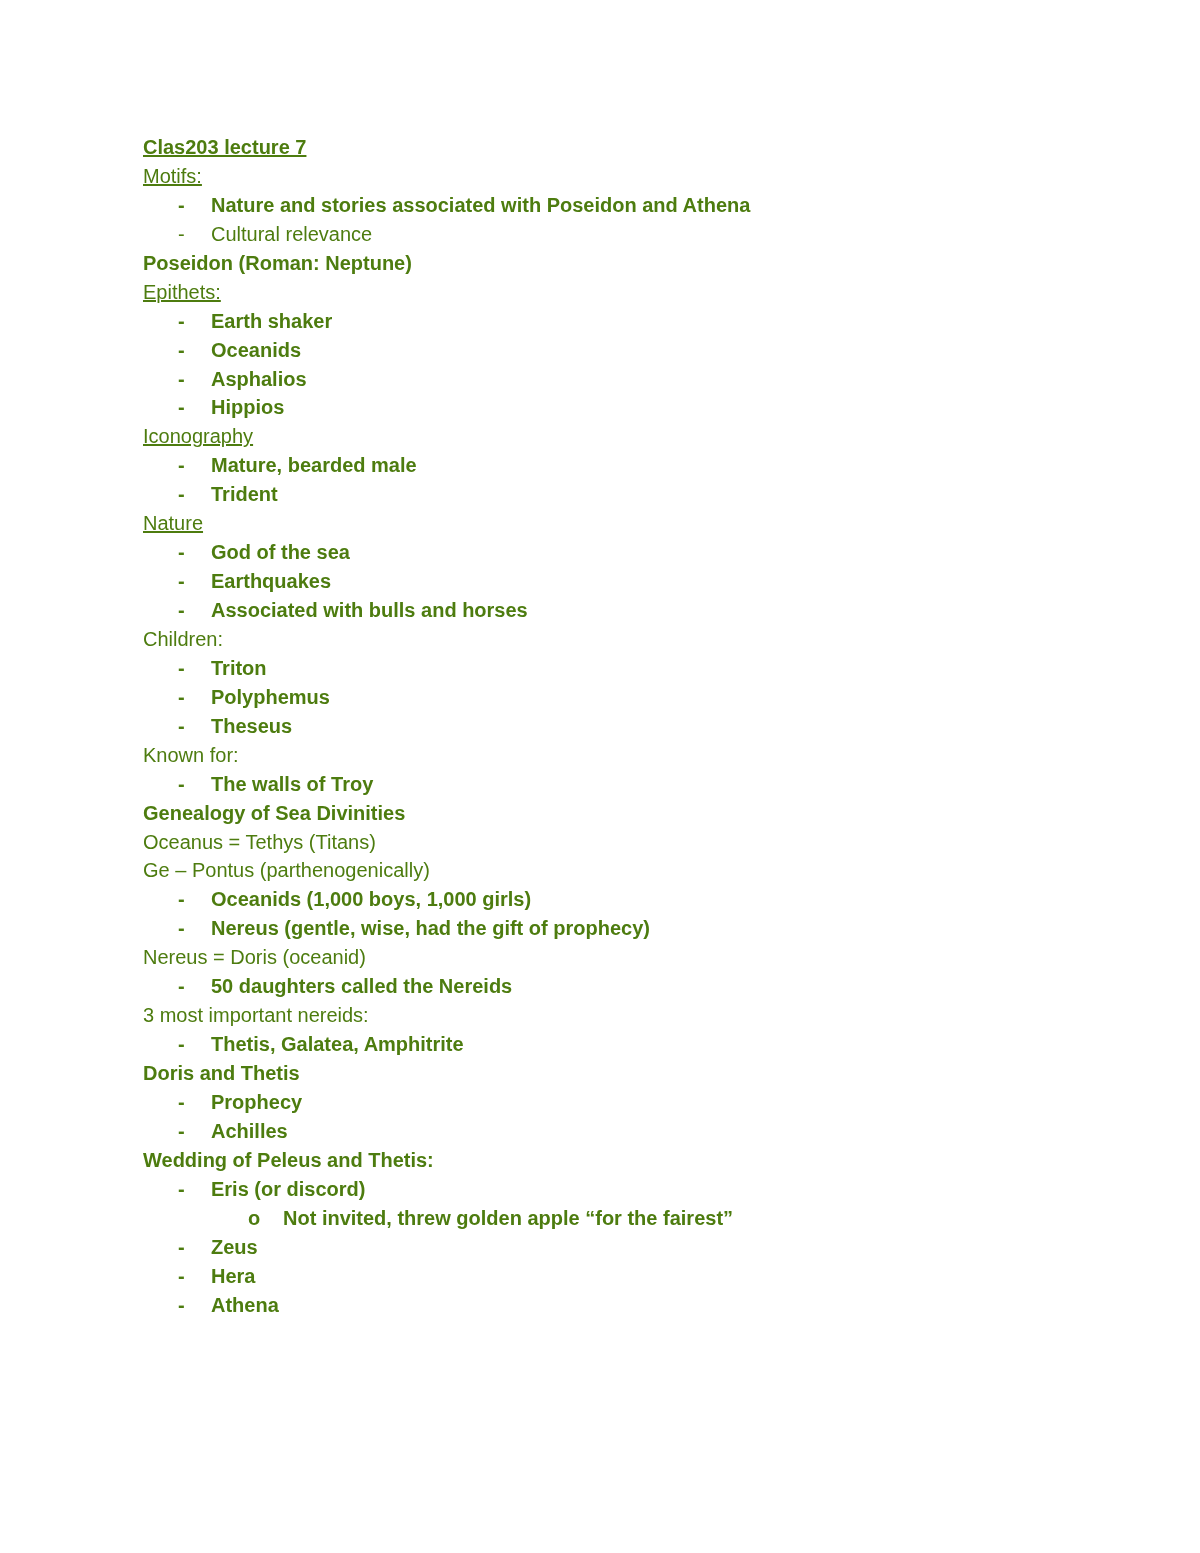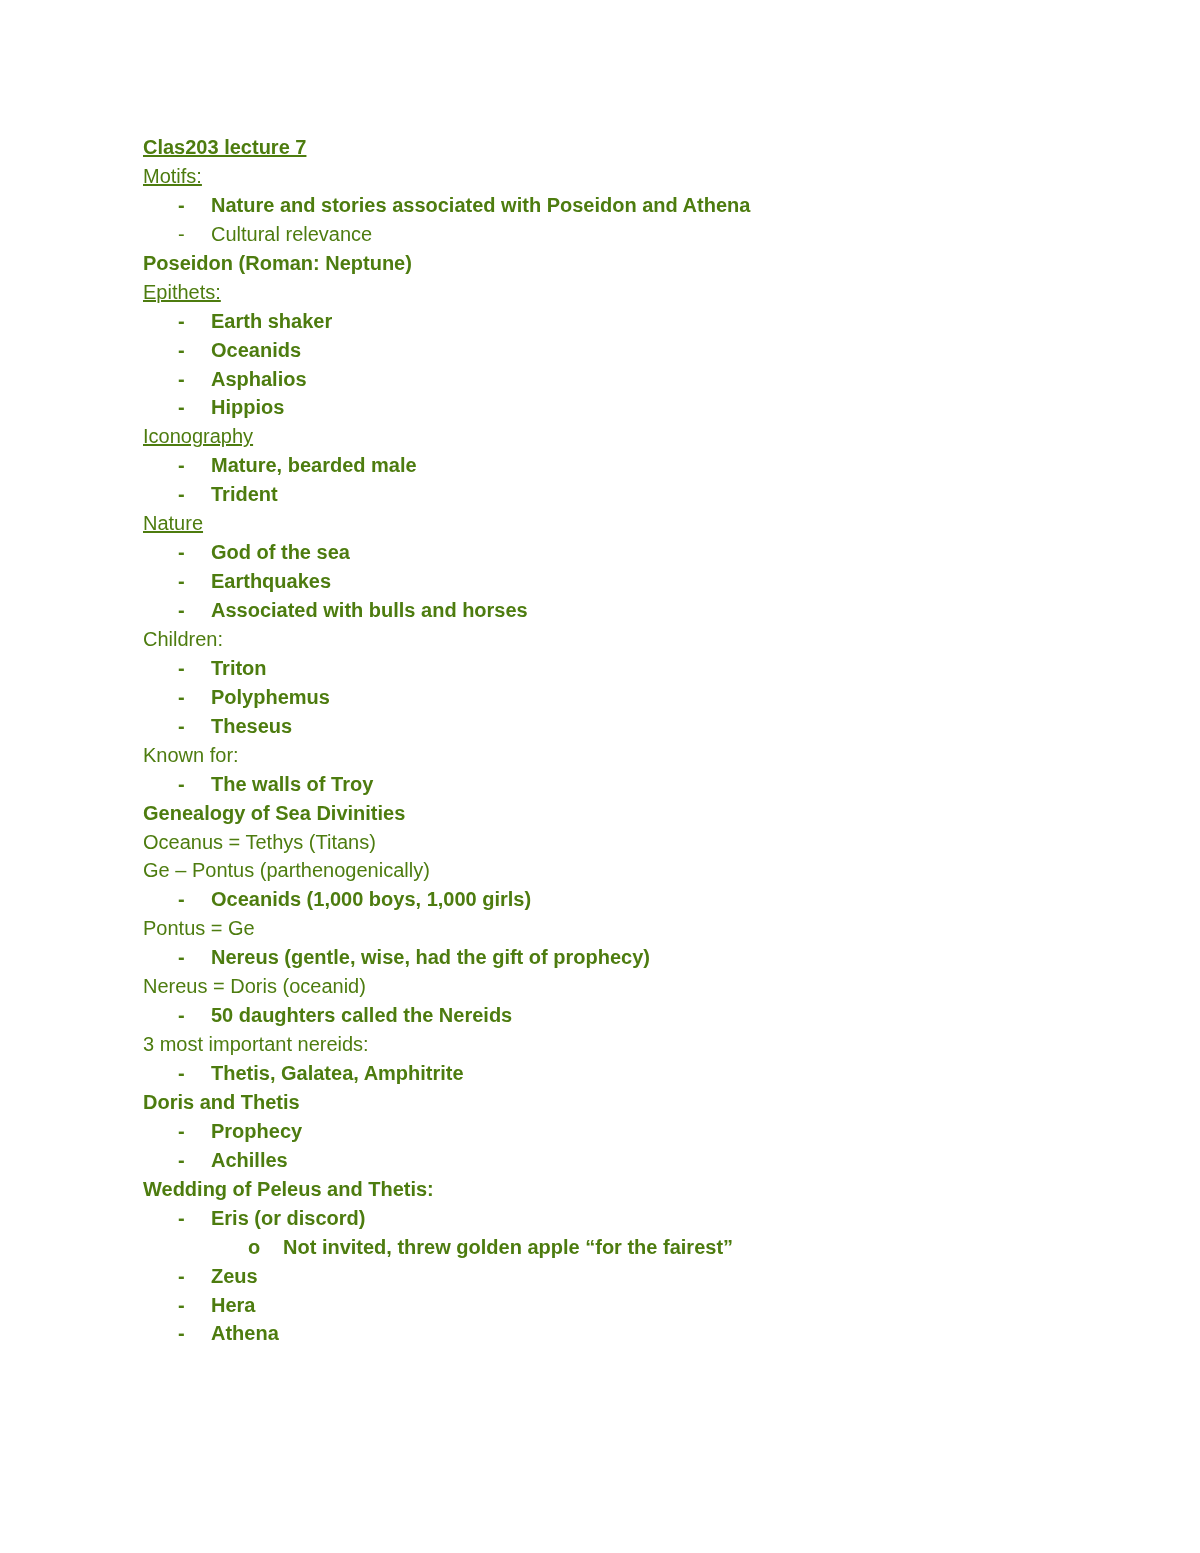--- a/index.html
+++ b/index.html
@@ -168,24 +168,20 @@
   <div class="line level-0">
     
     <span class="text">Ge – Pontus (parthenogenically)</span>
   </div>
 
   <div class="line level-1 bold">
     <span class="marker">-</span>
     <span class="text">Oceanids (1,000 boys, 1,000 girls)</span>
   </div>
 
-  <div class="line level-0">
-    
-    <span class="text">Pontus = Ge</span>
-  </div>
 
   <div class="line level-1 bold">
     <span class="marker">-</span>
     <span class="text">Nereus (gentle, wise, had the gift of prophecy)</span>
   </div>
 
   <div class="line level-0">
     
     <span class="text">Nereus = Doris (oceanid)</span>
   </div>

